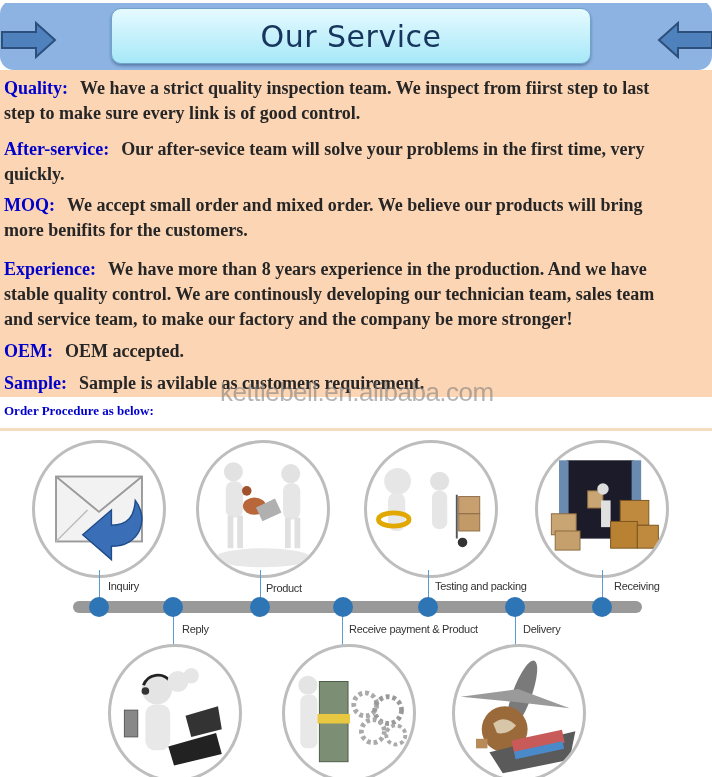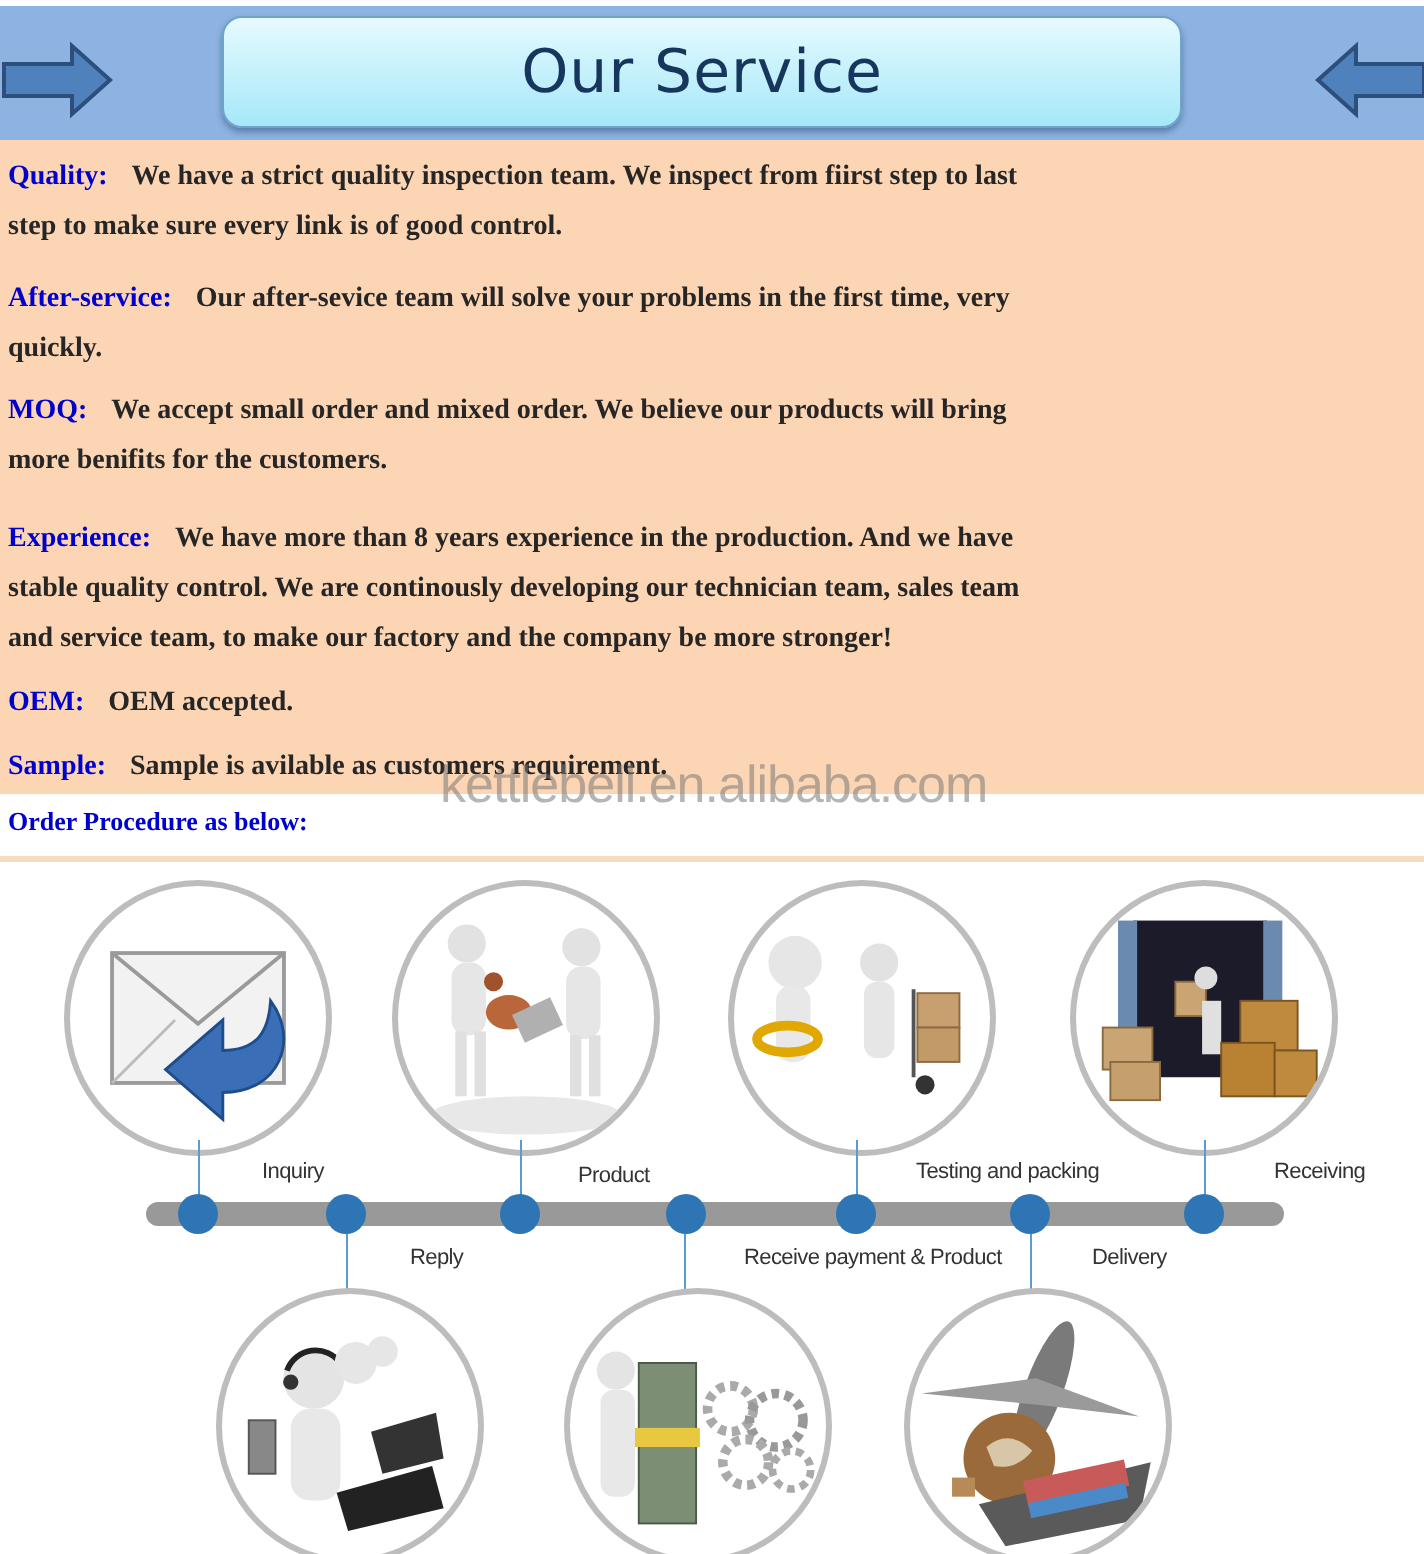--- a/index.html
+++ b/index.html
@@ -2,20 +2,21 @@
 <html><head>
 <meta charset="utf-8">
 <style>
   * { margin: 0; padding: 0; box-sizing: border-box; }
   html, body { width: 712px; height: 777px; background: #ffffff; overflow: hidden; }
   body { position: relative; font-family: "Liberation Serif", serif; }
 
   .header-band {
     position: absolute; left: 0; top: 0; width: 712px; height: 70px;
     background: #8db3e2;
+    border-radius: 14px;
   }
   .header-band .topline { position: absolute; left: 0; top: 0; width: 712px; height: 3px; background: #ffffff; }
   .title-box {
     position: absolute; left: 111px; top: 8px; width: 480px; height: 56px;
     border-radius: 10px;
     background: linear-gradient(#e6faff, #a6e8f8);
     border: 1px solid #6fa3c8;
     box-shadow: 0 2px 3px rgba(30,60,100,0.45);
     display: flex; align-items: center; justify-content: center;
   }
@@ -26,21 +27,21 @@
   .arrow { position: absolute; top: 20px; width: 58px; height: 40px; }
   .arrow.left { left: 0; }
   .arrow.right { left: 656px; }
 
   .service-panel {
     position: absolute; left: 0; top: 70px; width: 712px; height: 327px;
     background: #fcd5b4;
   }
   .para {
     position: absolute; left: 4px; width: 700px;
-    font-size: 14px; font-weight: bold; color: #262626; line-height: 25px;
+    font-size: 18px; font-weight: bold; color: #262626; line-height: 25px;
   }
   .para .lbl { color: #0000cc; }
   .para .gap { display: inline-block; width: 12px; }
 
   .watermark {
     position: absolute; left: 220px; top: 377px;
     font-family: "Liberation Sans", sans-serif; font-size: 26px; color: rgba(120,120,120,0.55);
     letter-spacing: -0.5px;
   }
   .order-title {
@@ -59,21 +60,21 @@
     position: absolute; left: 73px; top: 601px; width: 569px; height: 12px;
     border-radius: 6px; background: #999999;
   }
   .node {
     position: absolute; width: 20px; height: 20px; border-radius: 50%;
     background: #2e75b6; top: 597px;
   }
   .stem { position: absolute; width: 1px; background: #5b9bd5; }
   .step-label {
     position: absolute; font-family: "Liberation Sans", sans-serif; font-size: 11px; color: #333333;
-    letter-spacing: -0.3px; white-space: nowrap; margin-left: 23px;
+    letter-spacing: -0.3px; white-space: nowrap;
   }
 </style>
 </head>
 <body>
 
 <div class="header-band">
   <div class="topline"></div>
   <svg class="arrow left" viewBox="0 0 58 40">
     <polygon points="2,12 36,12 36,3 55,20 36,37 36,28 2,28" fill="#4f81bd" stroke="#2c4f7c" stroke-width="2"></polygon>
   </svg>

